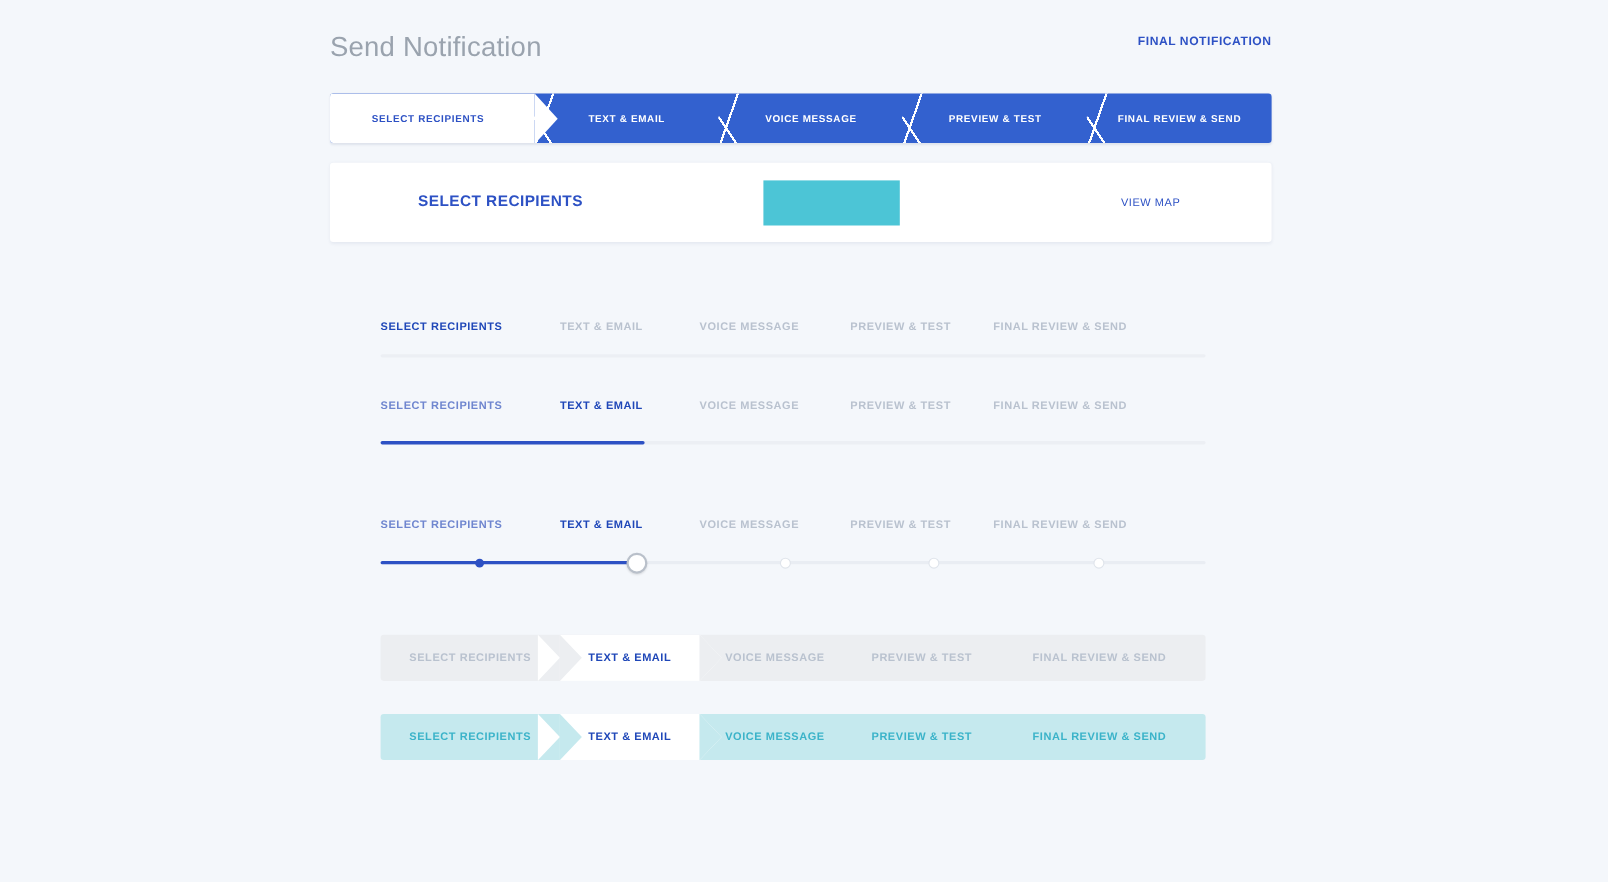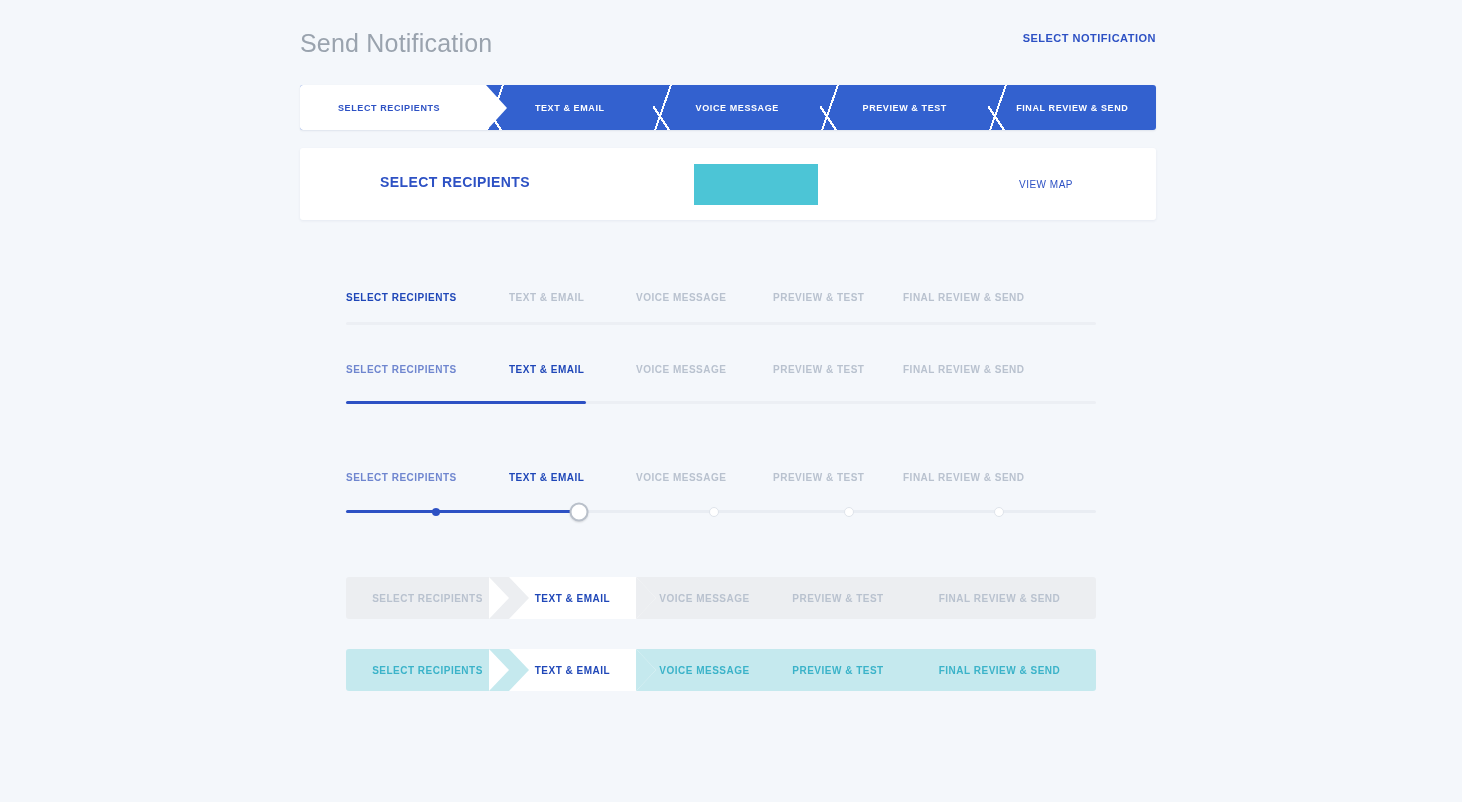--- a/index.html
+++ b/index.html
@@ -204,21 +204,21 @@
     content:"";position:absolute;left:0px;top:0;width:0;height:0;z-index:3;
     border-top:21px solid transparent;border-bottom:21px solid transparent;
     border-left:20px solid #c5e9ee;
   }
 </style>
 </head>
 <body>
 
 <div class="page-header">
   <div class="page-title">Send Notification</div>
-  <a class="cancel-link">SELECT NOTIFICATION</a>
+  <a class="cancel-link">FINAL NOTIFICATION</a>
 </div>
 
 <div class="topbar">
   <div class="st first">
     <span>SELECT RECIPIENTS</span>
     <i class="nib"></i>
   </div>
   <div class="st">
     <span>TEXT &amp; EMAIL</span>
   </div>

